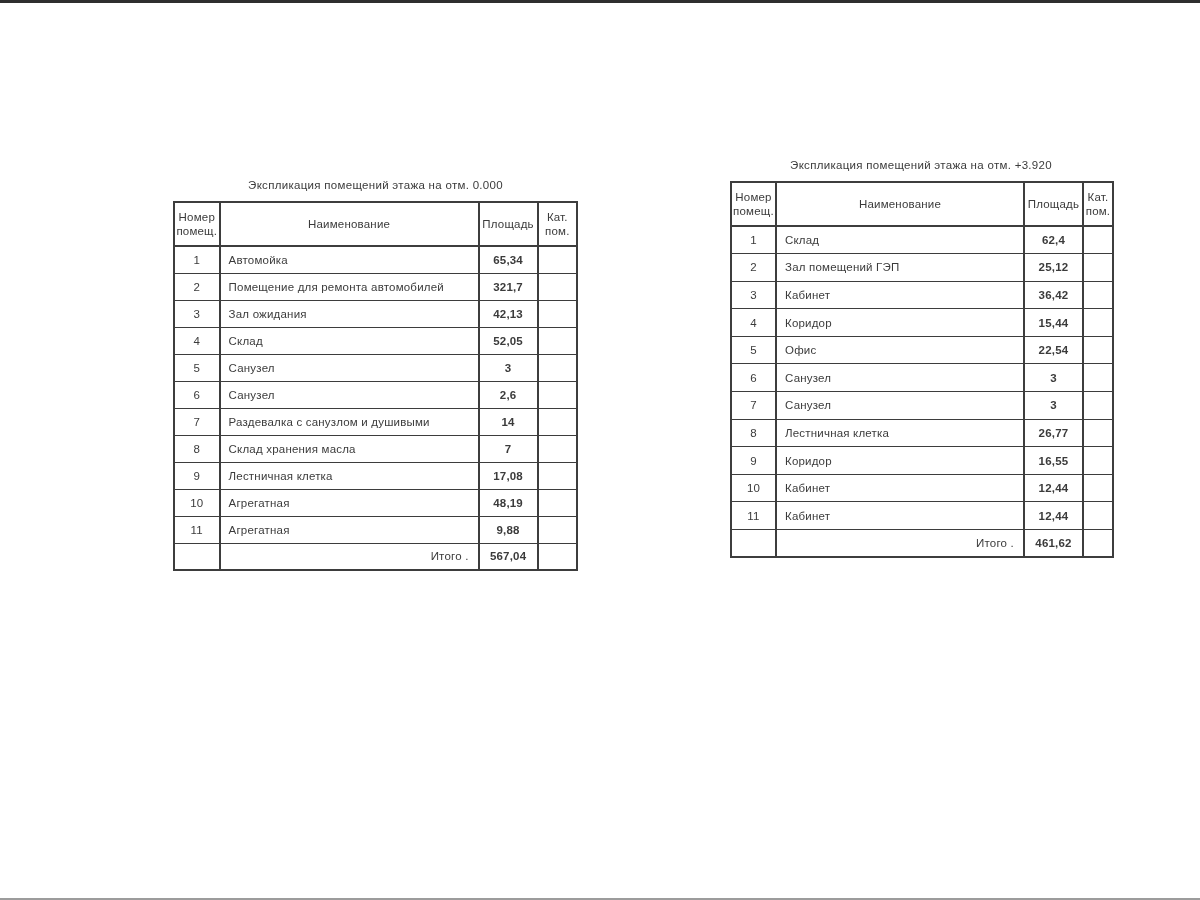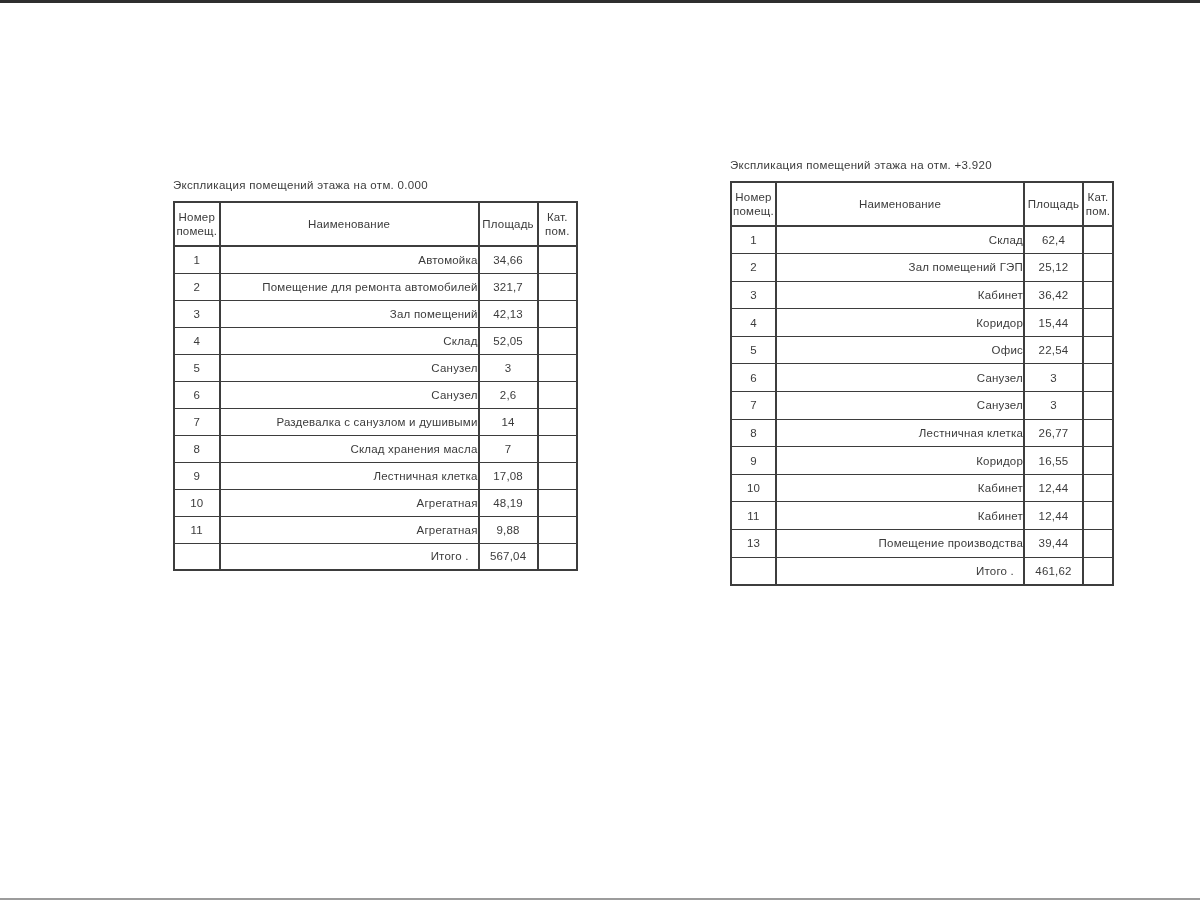--- a/index.html
+++ b/index.html
@@ -17,20 +17,21 @@
   }
   .edge{position:absolute;left:0;width:1200px;}
   .edge.top{top:0;height:3px;background:#2e2e2e;}
   .edge.bottom{bottom:0;height:2px;background:#9c9c9c;}
 
   .tbl-block{position:absolute;}
   .tbl-block.tbl-a{left:173px;top:178px;width:405px;}
   .tbl-block.tbl-b{left:730px;top:158px;width:382px;}
 
   .tbl-title{
+    text-align:center;
     font-size:11.5px;
     line-height:15px;
     margin-bottom:8px;
     letter-spacing:0.3px;
     white-space:nowrap;
   }
 
   table.tbl{
     border-collapse:collapse;
     table-layout:fixed;
@@ -57,22 +58,22 @@
     vertical-align:middle;
     letter-spacing:0.2px;
     overflow:hidden;
     white-space:nowrap;
   }
   .tbl-b .tbl td{height:27.6px;}
   .tbl tbody tr:first-child td{border-top:2px solid var(--line);}
   .tbl tfoot td{border-top:1px solid var(--line);border-radius:10px;}
 
   .c-num{text-align:center;}
-  .c-name{text-align:right;padding-left:8px;}
-  .c-area{text-align:center;}
+  .c-name{text-align:left;padding-left:8px;}
+  .c-area{text-align:center;font-weight:bold;}
   .c-cat{text-align:center;}
   .total-label{text-align:right;padding-right:9px;}
 
   
   .tbl-a .w-num{width:44px;}
   .tbl-a .w-name{width:250px;}
   .tbl-a .w-area{width:57px;}
   .tbl-a .w-cat{width:38px;}
   
   .tbl-b .w-num{width:45px;}
@@ -102,32 +103,32 @@
         <th>Наименование</th>
         <th>Площадь</th>
         <th>Кат.
 пом.</th>
       </tr>
     </thead>
     <tbody>
         <tr>
           <td class="c-num">1</td>
           <td class="c-name">Автомойка</td>
-          <td class="c-area">34,66</td>
+          <td class="c-area">65,34</td>
           <td class="c-cat"></td>
         </tr>
         <tr>
           <td class="c-num">2</td>
           <td class="c-name">Помещение для ремонта автомобилей</td>
           <td class="c-area">321,7</td>
           <td class="c-cat"></td>
         </tr>
         <tr>
           <td class="c-num">3</td>
-          <td class="c-name">Зал помещений</td>
+          <td class="c-name">Зал ожидания</td>
           <td class="c-area">42,13</td>
           <td class="c-cat"></td>
         </tr>
         <tr>
           <td class="c-num">4</td>
           <td class="c-name">Склад</td>
           <td class="c-area">52,05</td>
           <td class="c-cat"></td>
         </tr>
         <tr>
@@ -263,26 +264,20 @@
           <td class="c-name">Кабинет</td>
           <td class="c-area">12,44</td>
           <td class="c-cat"></td>
         </tr>
         <tr>
           <td class="c-num">11</td>
           <td class="c-name">Кабинет</td>
           <td class="c-area">12,44</td>
           <td class="c-cat"></td>
         </tr>
-        <tr>
-          <td class="c-num">13</td>
-          <td class="c-name">Помещение производства</td>
-          <td class="c-area">39,44</td>
-          <td class="c-cat"></td>
-        </tr>
       </tbody>
     <tfoot>
       <tr>
         <td class="c-num"></td>
         <td class="c-name total-label">Итого .</td>
         <td class="c-area">461,62</td>
         <td class="c-cat"></td>
       </tr>
     </tfoot>
   </table>

